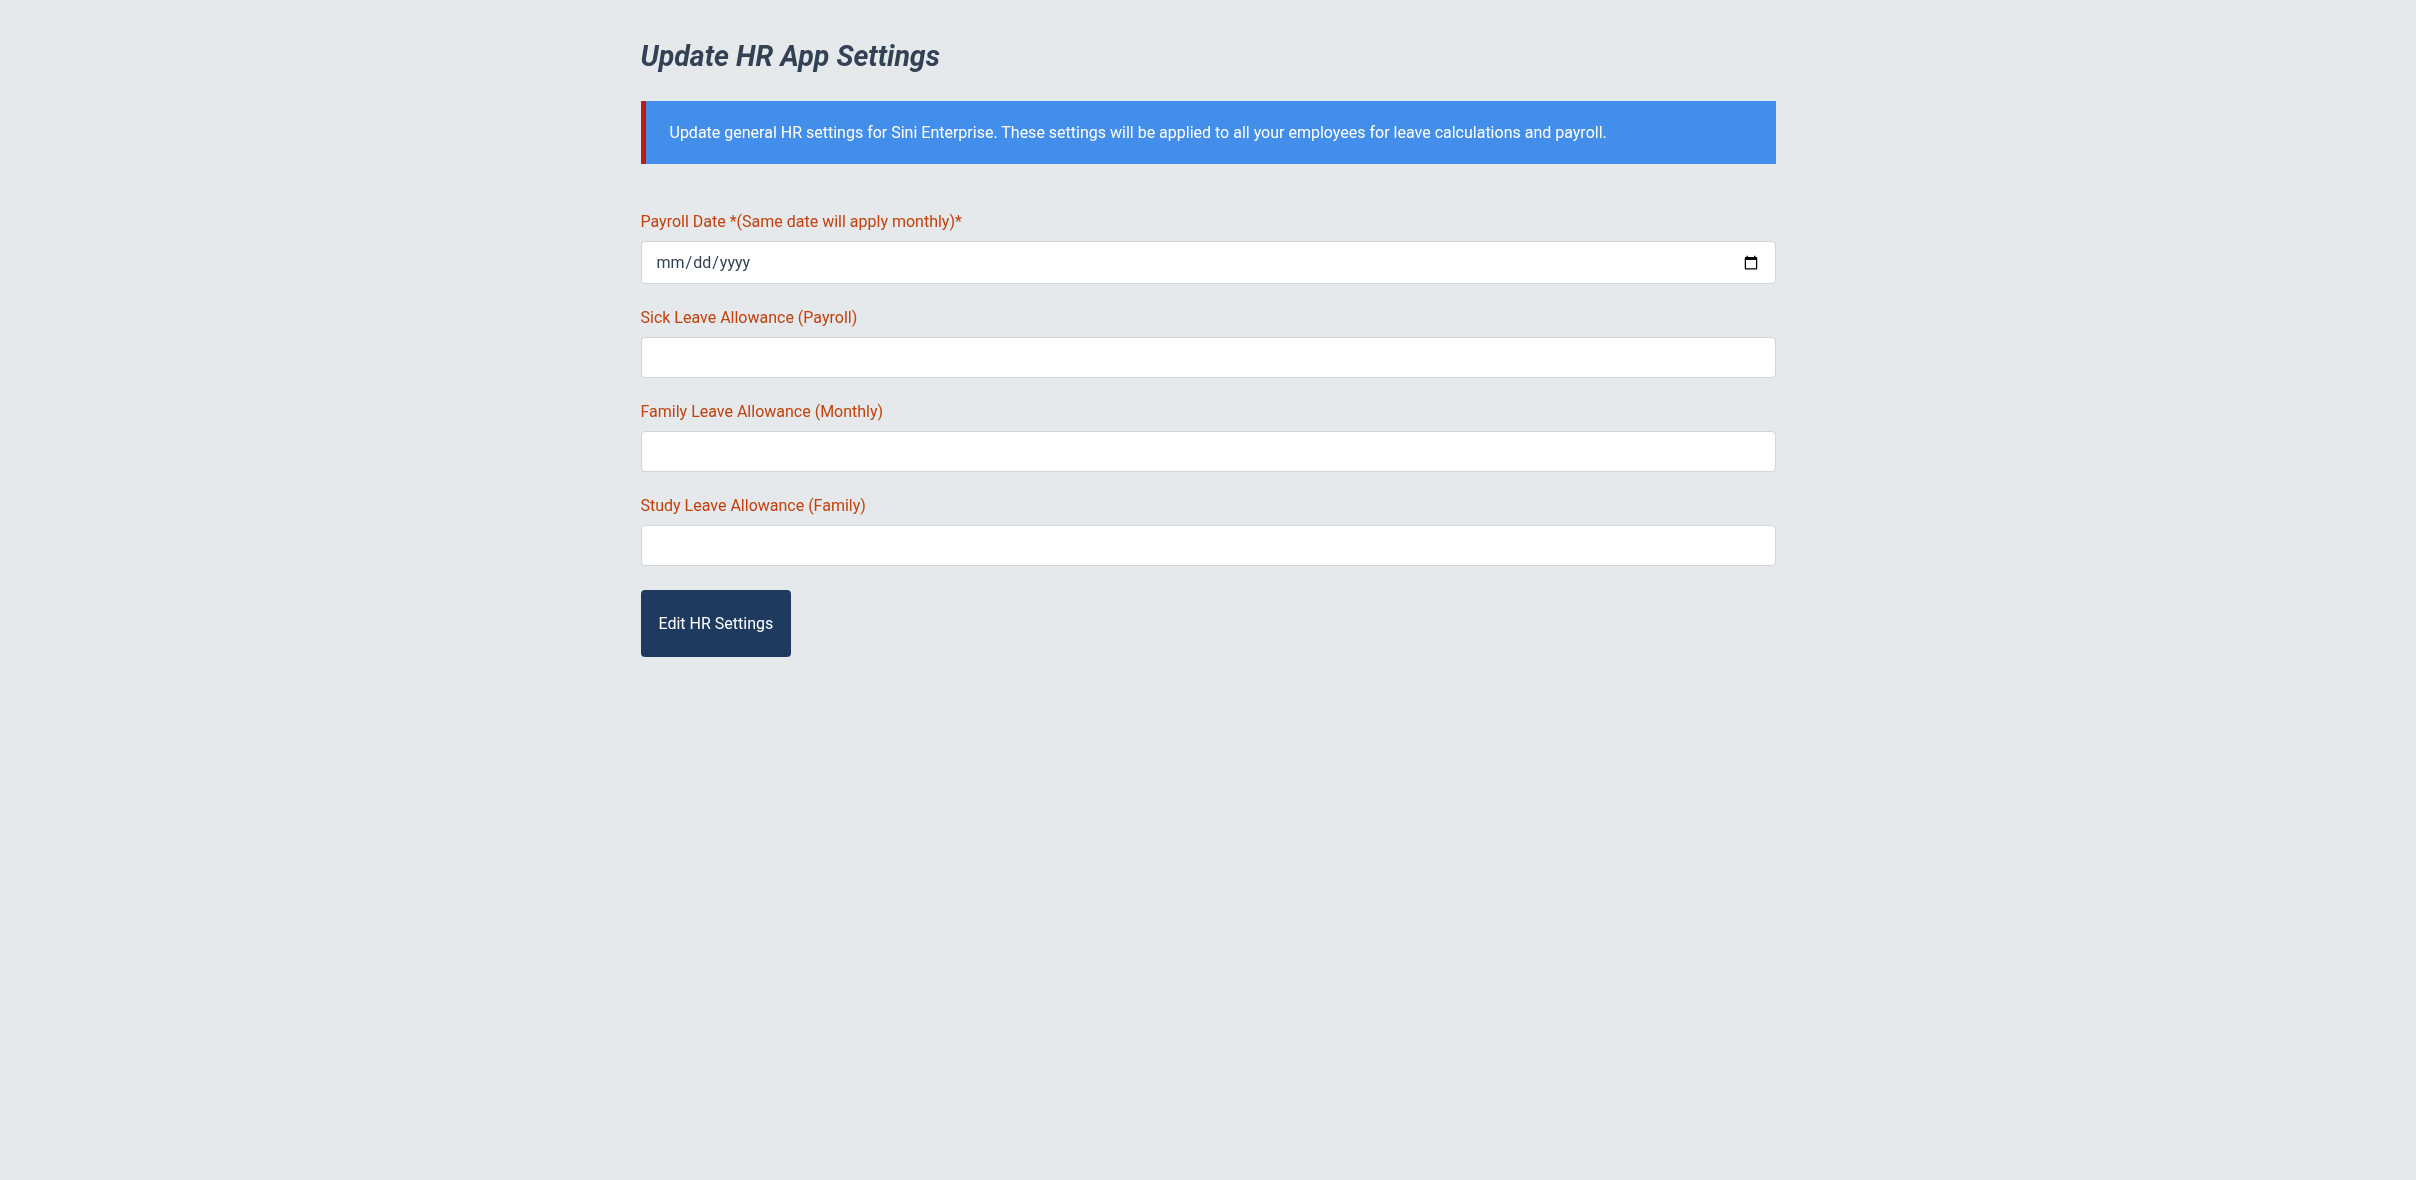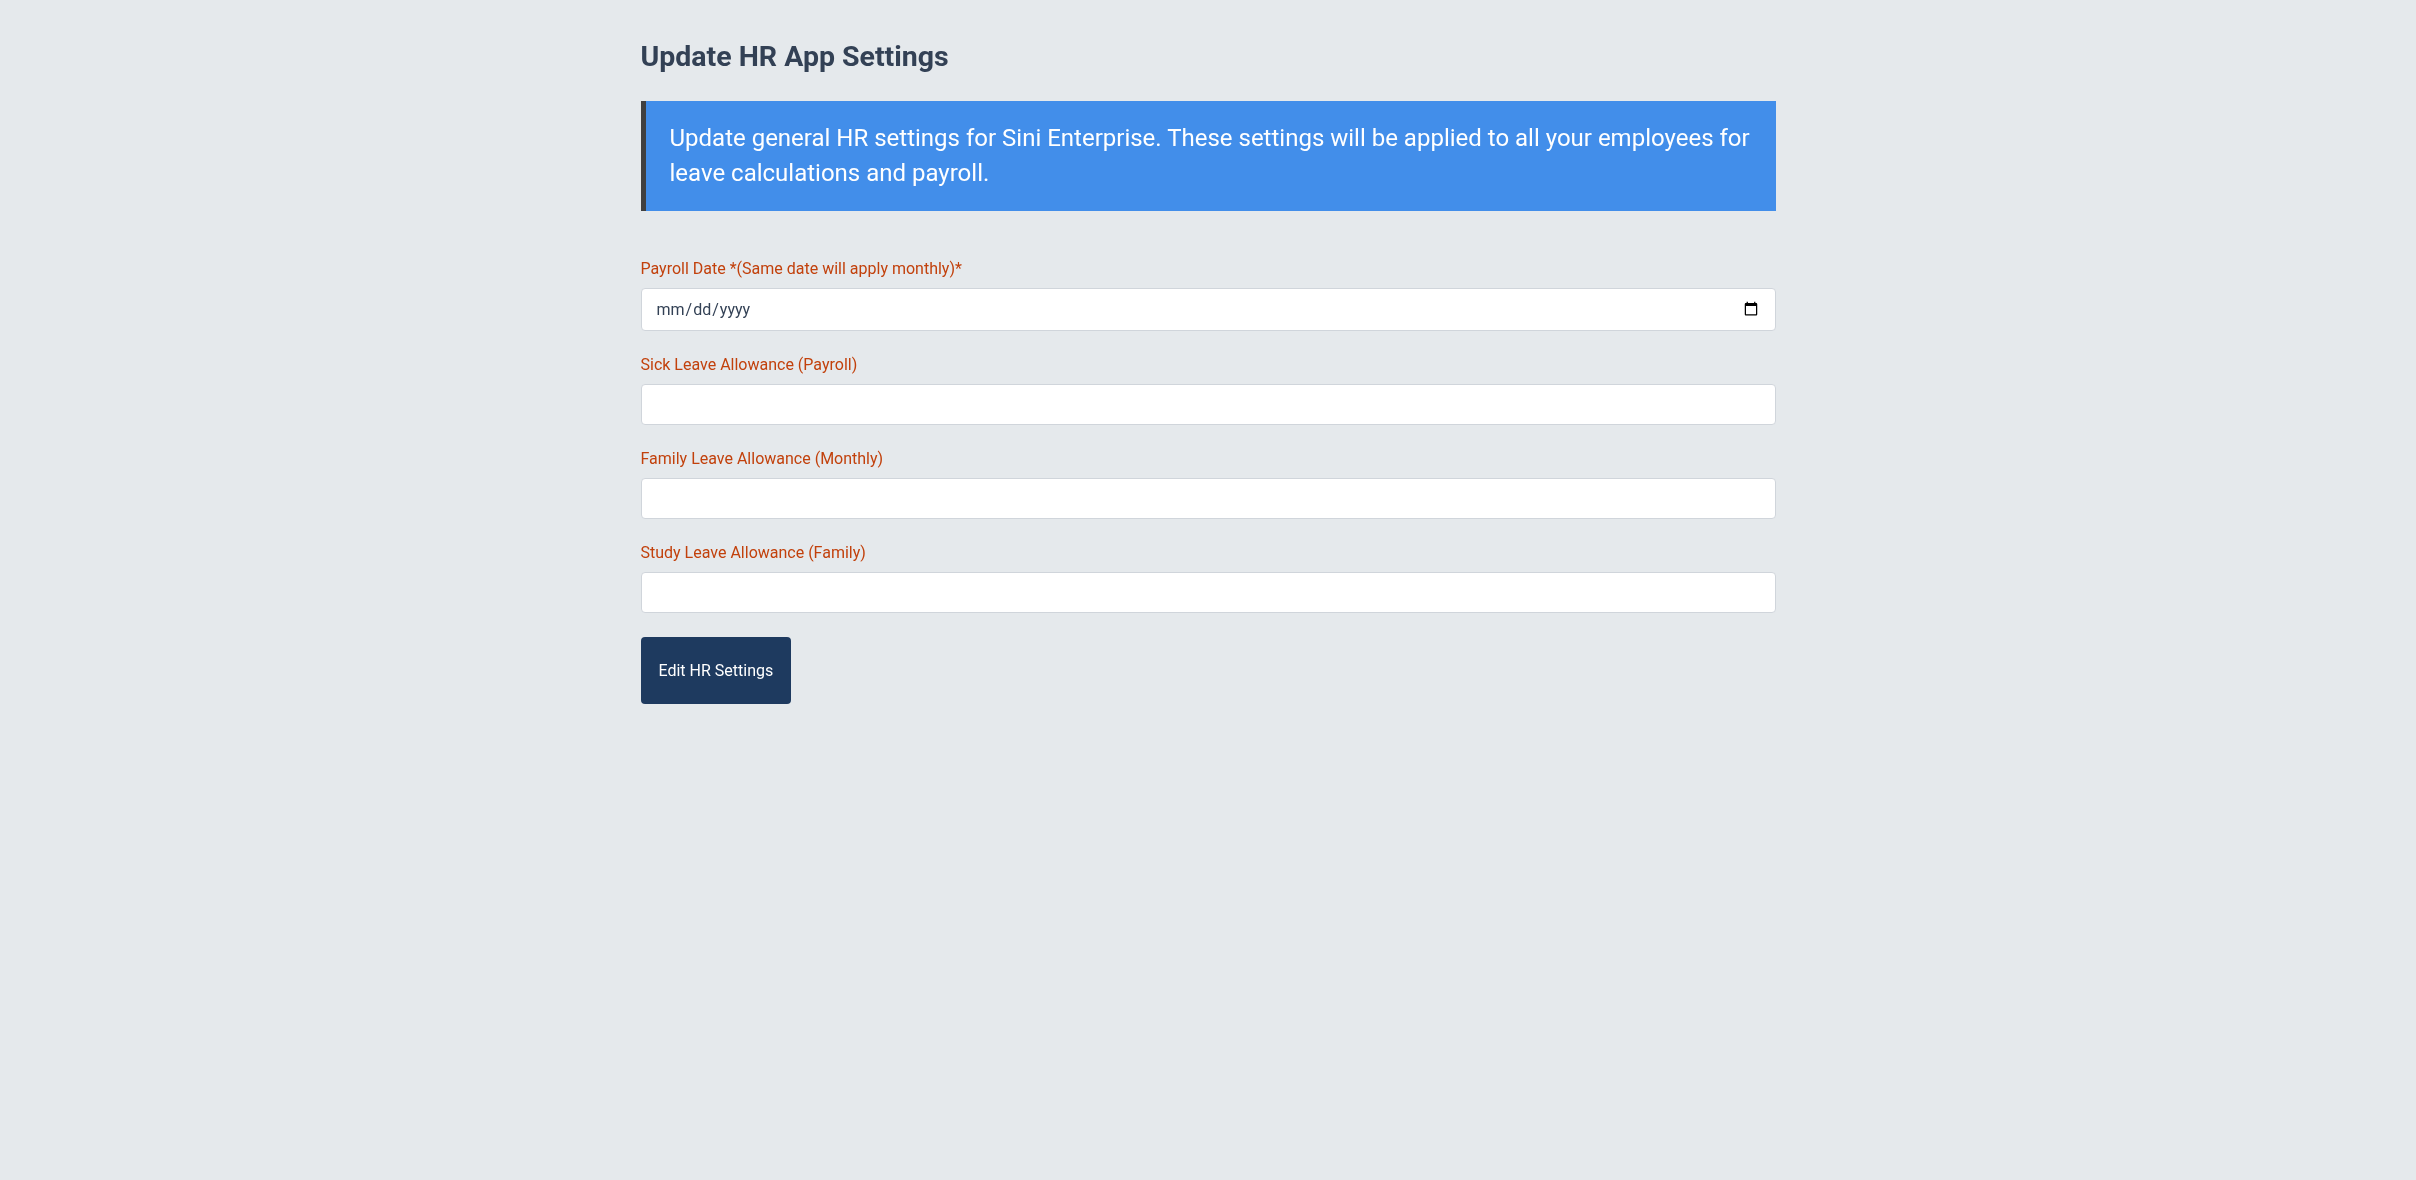--- a/index.html
+++ b/index.html
@@ -15,27 +15,28 @@
     }
     .container {
       max-width: 1135px;
       margin: 0 auto;
     }
     .page-title {
       font-size: 28.5px;
       font-weight: 700;
       color: #334155;
       margin-bottom: 28px;
+      font-style: italic;
     }
     .info-banner {
       background-color: #428eea;
-      border-left: 5px solid #404040;
+      border-left: 5px solid #b91c1c;
       padding: 20px 24px;
       color: #ffffff;
-      font-size: 24px;
+      font-size: 16px;
       line-height: 1.45;
       margin-bottom: 48px;
     }
     .form-group {
       margin-bottom: 24px;
     }
     .form-label {
       display: block;
       font-size: 16px;
       color: #c2410c;

